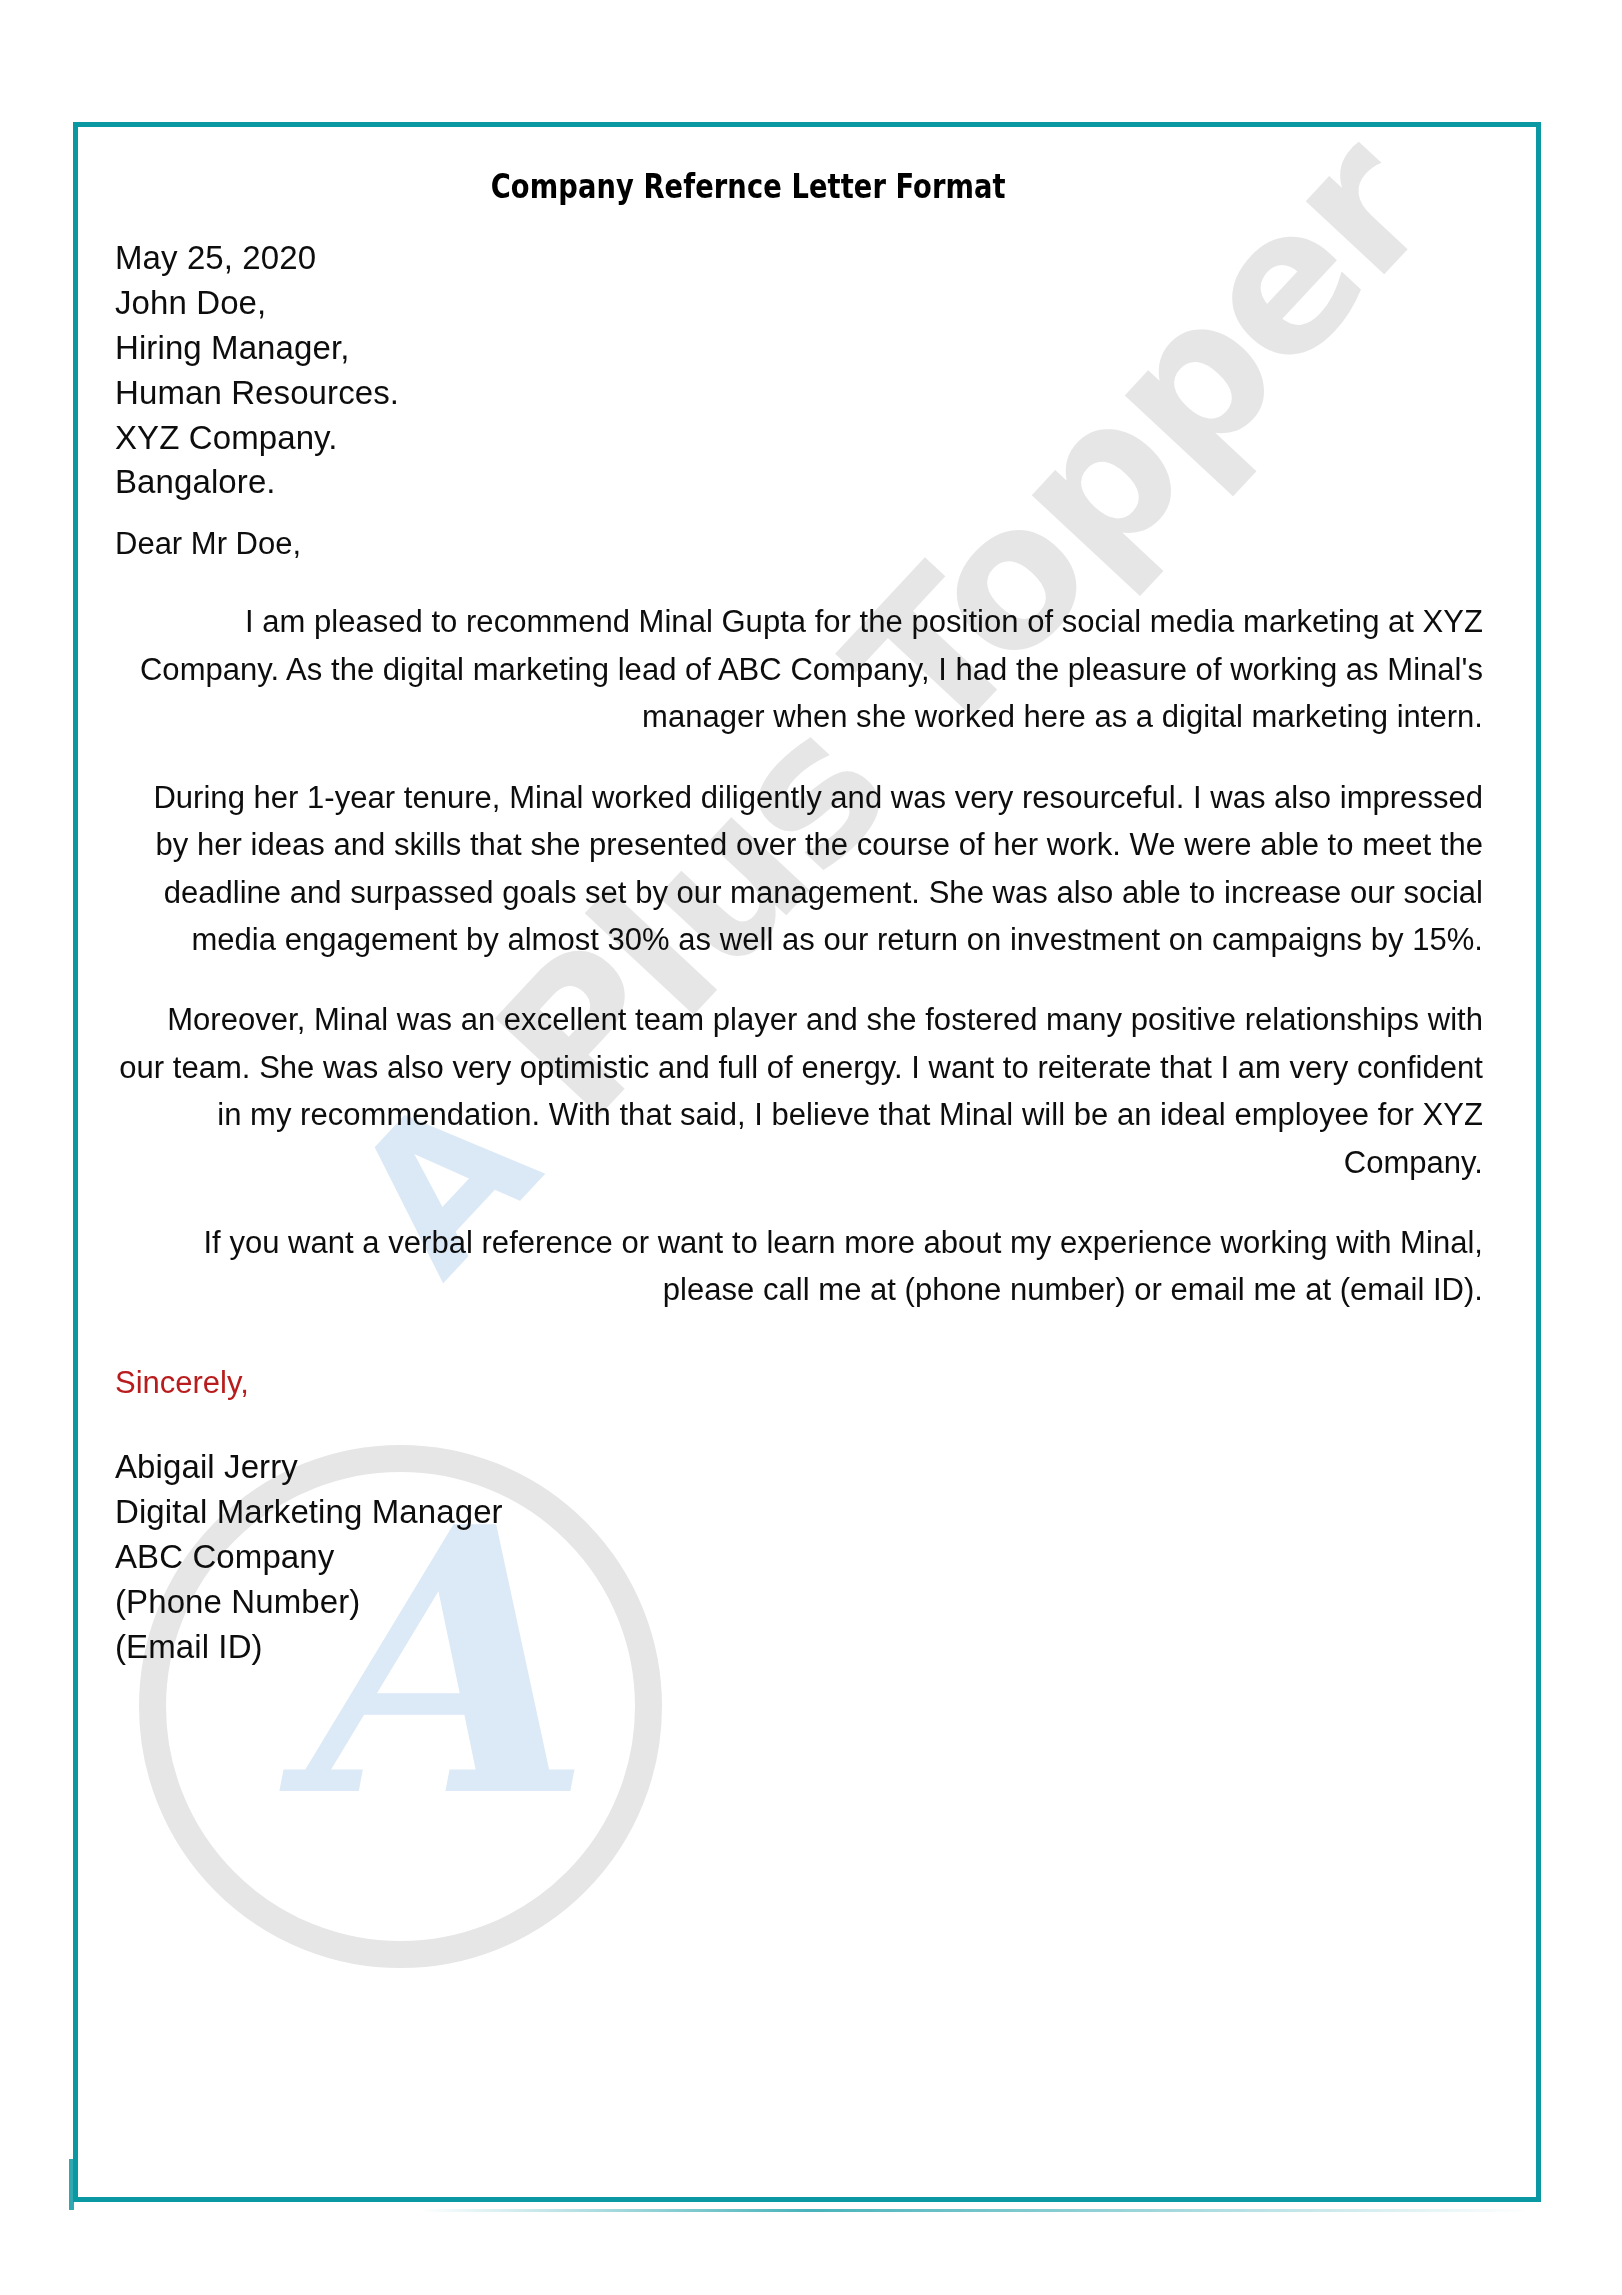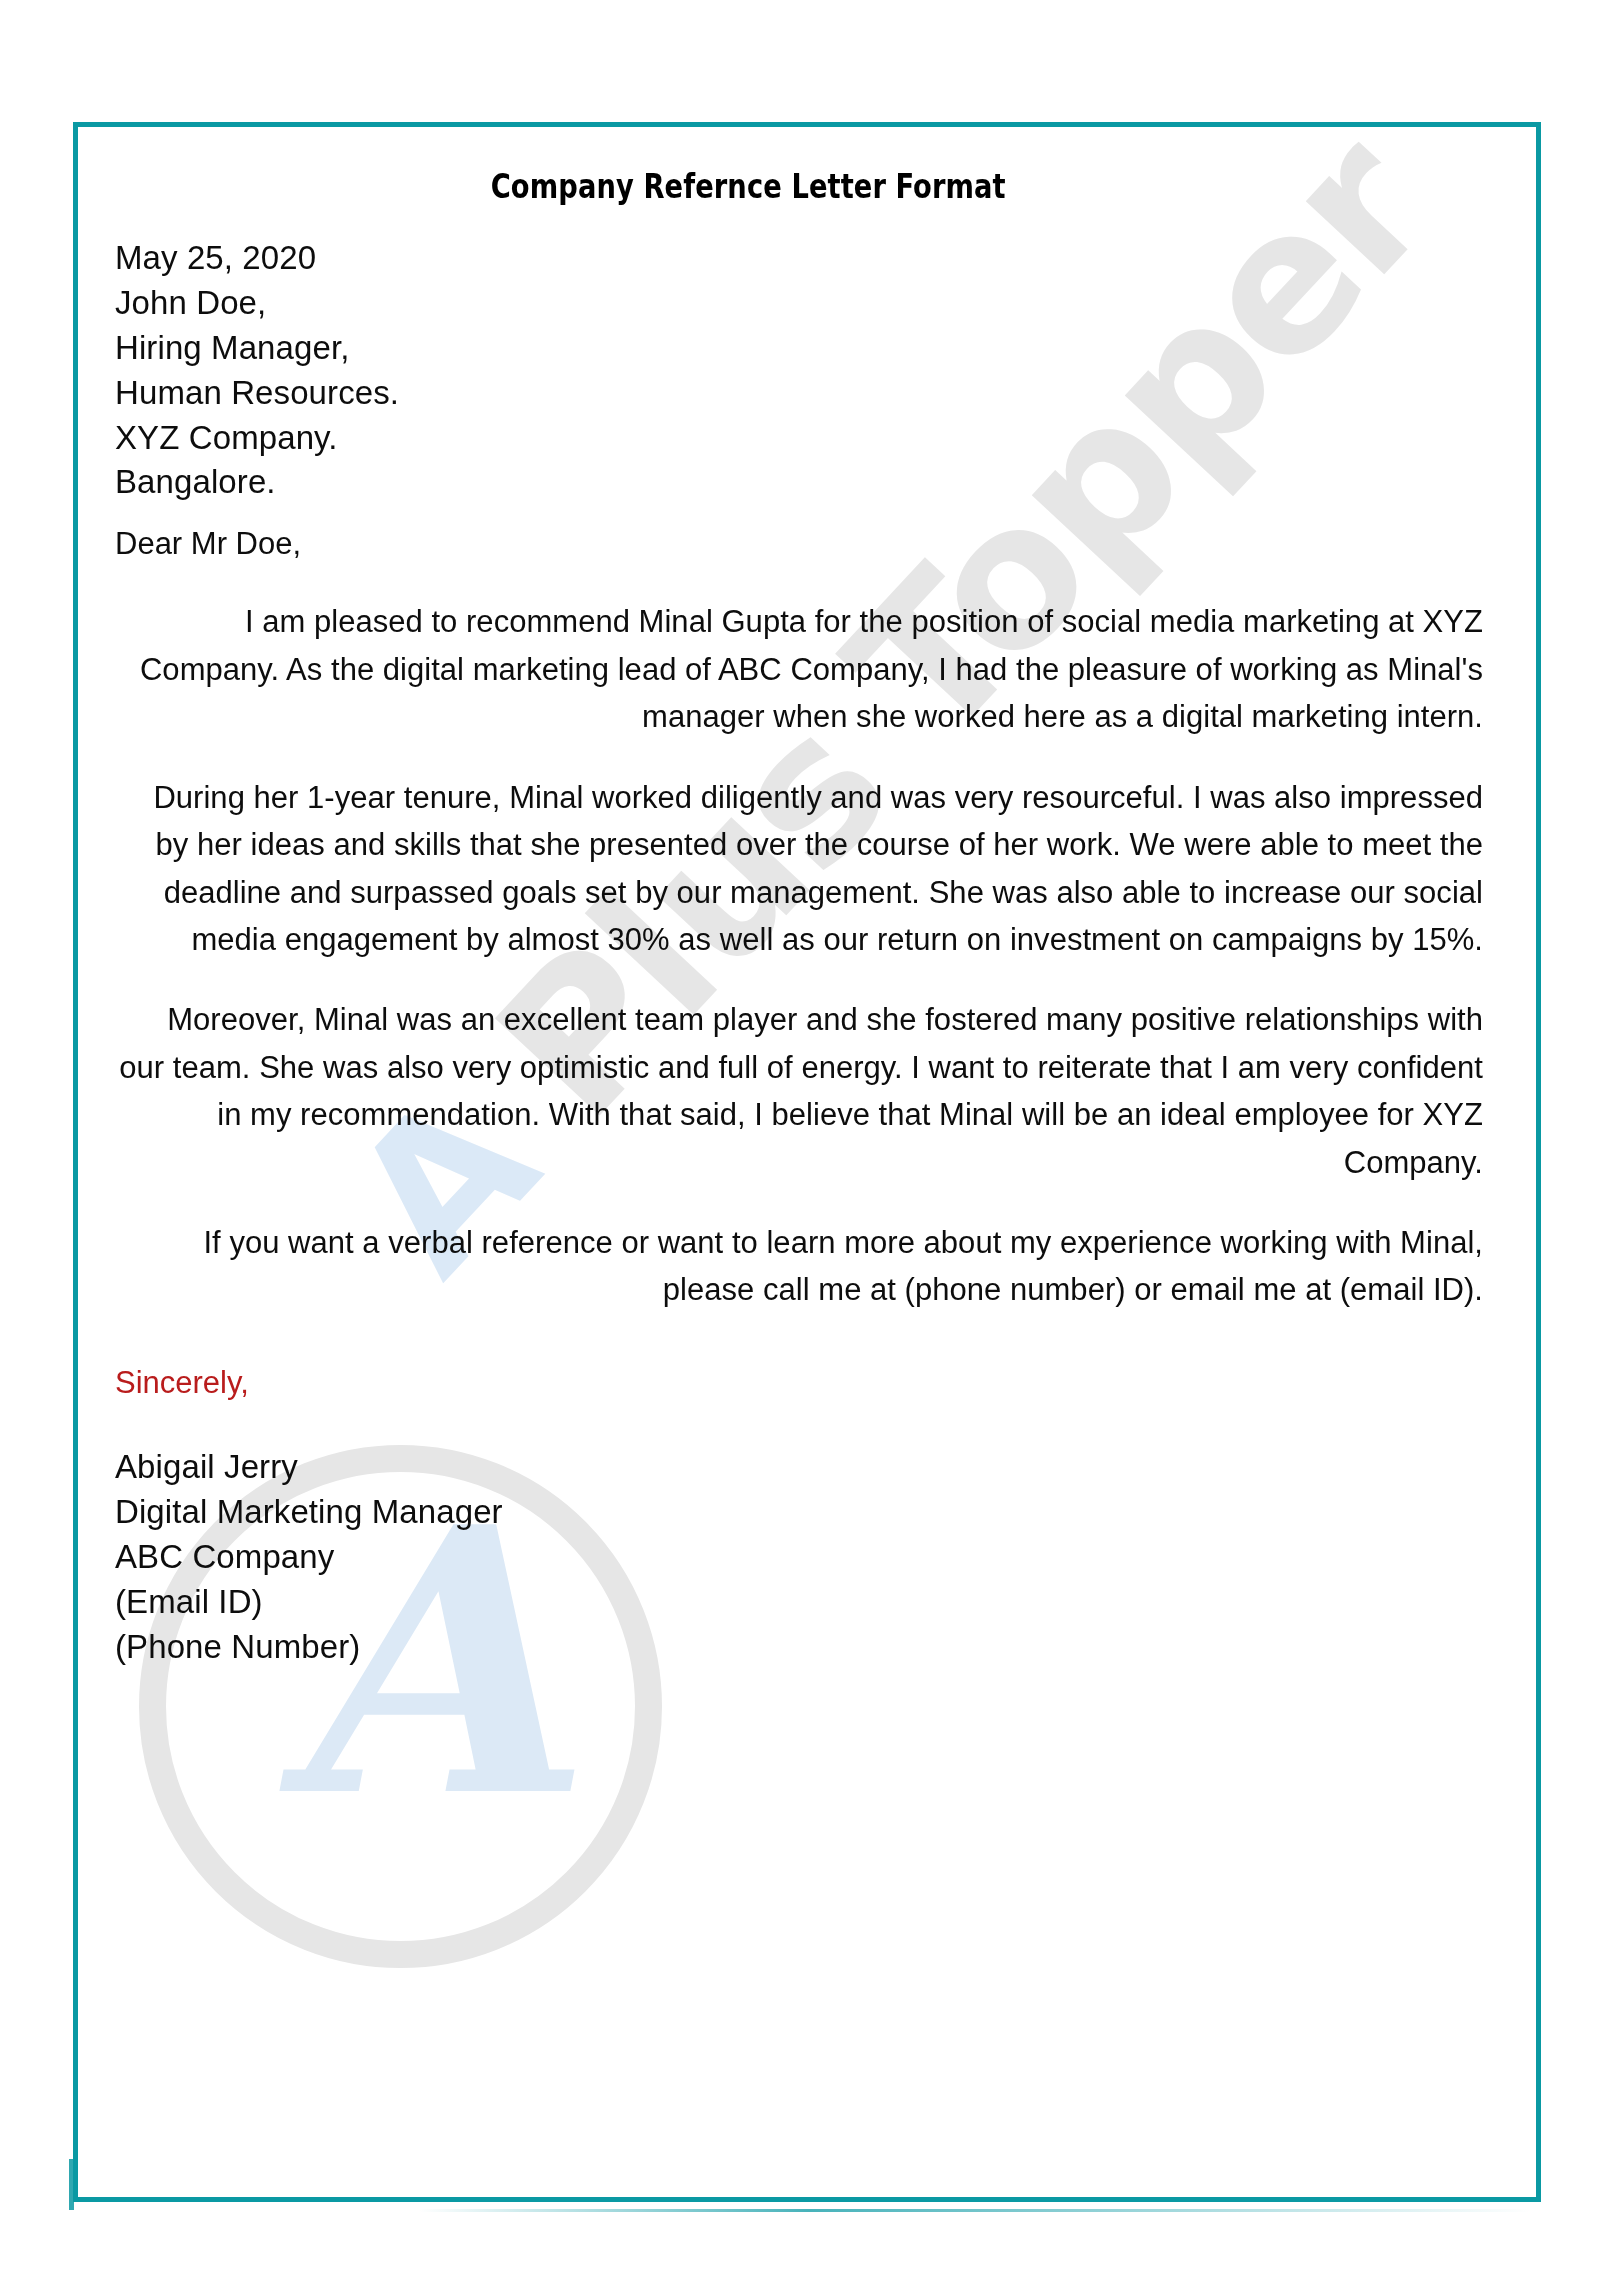--- a/index.html
+++ b/index.html
@@ -197,19 +197,19 @@
     <div class="para">During her 1-year tenure, Minal worked diligently and was very resourceful. I was also impressed by her ideas and skills that she presented over the course of her work. We were able to meet the deadline and surpassed goals set by our management. She was also able to increase our social media engagement by almost 30% as well as our return on investment on campaigns by 15%.</div>
     <div class="para">Moreover, Minal was an excellent team player and she fostered many positive relationships with our team. She was also very optimistic and full of energy. I want to reiterate that I am very confident in my recommendation. With that said, I believe that Minal will be an ideal employee for XYZ Company.</div>
     <div class="para">If you want a verbal reference or want to learn more about my experience working with Minal, please call me at (phone number) or email me at (email ID).</div>
 
     <div class="closing">Sincerely,</div>
 
     <div id="signature-block">
       <div class="sig-line">Abigail Jerry</div>
       <div class="sig-line">Digital Marketing Manager</div>
       <div class="sig-line">ABC Company</div>
+      <div class="sig-line">(Phone Number)</div>
       <div class="sig-line">(Email ID)</div>
-      <div class="sig-line">(Phone Number)</div>
     </div>
 
   </div>
 </div>
 
 
 </body></html>

